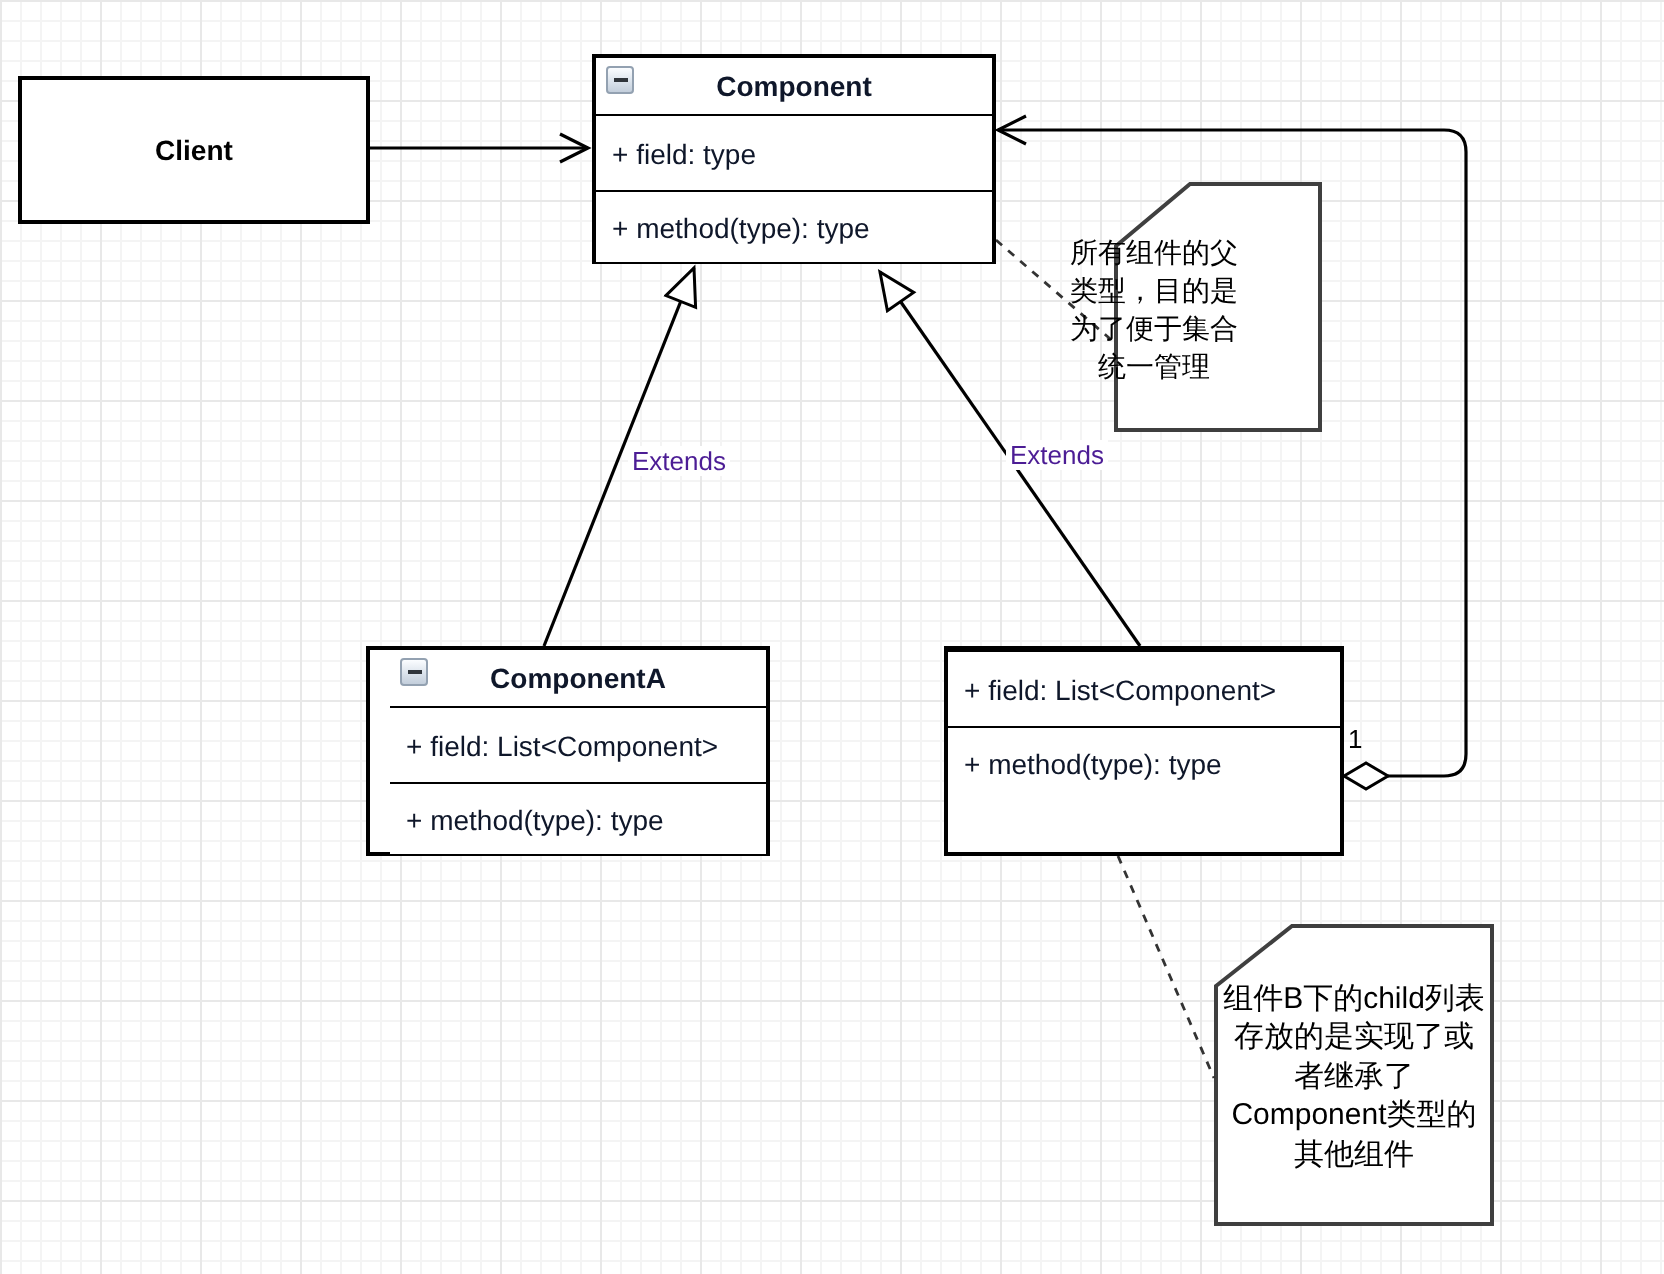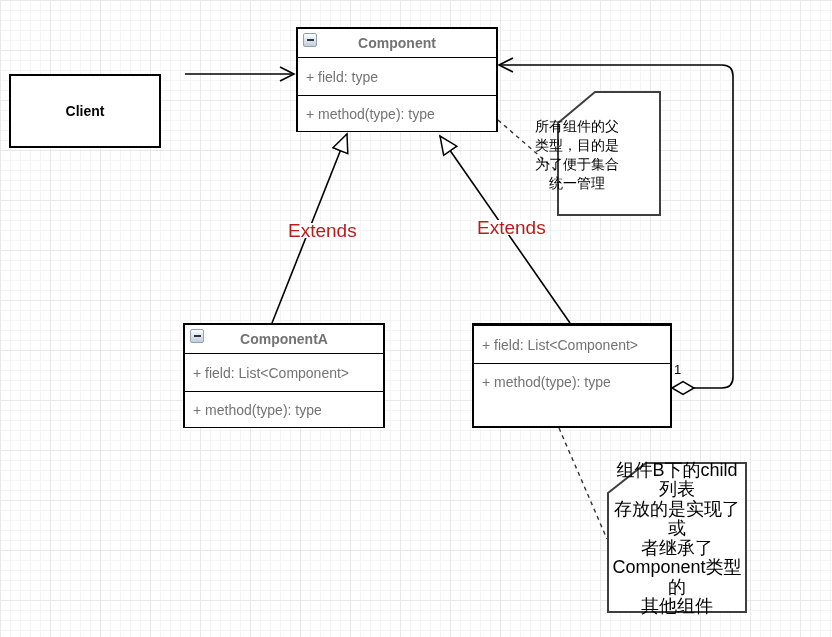--- a/index.html
+++ b/index.html
@@ -8,21 +8,21 @@
     background-image:
       linear-gradient(to right, #e8e8e8 1px, transparent 1px),
       linear-gradient(to bottom, #e8e8e8 1px, transparent 1px),
       linear-gradient(to right, #f4f4f4 1px, transparent 1px),
       linear-gradient(to bottom, #f4f4f4 1px, transparent 1px);
     background-size:50px 50px,50px 50px,10px 10px,10px 10px;
   }
   #edges{position:absolute;left:0;top:0;z-index:1;}
   .uml-class{
     position:absolute;background:#fff;border:2px solid #000;box-sizing:border-box;
-    z-index:2;font-size:14px;color:#737373;
+    z-index:2;font-size:14px;color:#0f172a;
   }
   .uml-title{
     position:relative;height:28px;display:flex;align-items:center;justify-content:center;
     font-weight:bold;font-size:14px;
   }
   .collapse-btn{
     position:absolute;left:5px;top:4px;width:14px;height:14px;border:1px solid #93a1b1;
     border-radius:2px;background:linear-gradient(180deg,#fbfdff 0%,#dbe3ec 55%,#c3cedb 100%);
     box-sizing:border-box;display:flex;align-items:center;justify-content:center;cursor:pointer;
   }
@@ -34,23 +34,23 @@
   .uml-row.method-row{height:36px;align-items:center;}
   .plain-box{
     position:absolute;background:#fff;border:2px solid #000;box-sizing:border-box;z-index:2;
     display:flex;align-items:center;justify-content:center;font-weight:bold;font-size:14px;color:#000;
   }
   .note-text{
     position:absolute;z-index:3;display:flex;align-items:center;justify-content:center;
     text-align:center;white-space:pre-line;color:#000;
   }
   .note-text.top-note{left:526px;top:94px;width:102px;height:121px;font-size:14px;line-height:19px;}
-  .note-text.bottom-note{left:608px;top:465px;width:138px;height:147px;font-size:18px;line-height:19.5px;}
+  .note-text.bottom-note{left:608px;top:465px;width:138px;height:147px;font-size:15px;line-height:19.5px;}
   .edge-label{
-    position:absolute;z-index:3;font-size:19px;color:#b91c1c;background:#fff;padding:0 2px;line-height:15px;
+    position:absolute;z-index:3;font-size:13px;color:#4c1d95;background:#fff;padding:0 2px;line-height:15px;margin-left:28px;
   }
   .mult-label{position:absolute;z-index:3;font-size:13px;color:#000;line-height:14px;}
 </style>
 </head>
 <body>
 
 <div id="canvas">
 
   <svg id="edges" width="832" height="637" viewBox="0 0 832 637">
     <defs>
@@ -71,40 +71,40 @@
 
     <path d="M570,323 L440,136" fill="none" stroke="#000" stroke-width="1.6" marker-end="url(#arrow-tri)"></path>
 
     <path d="M694,388 L722,388 Q733,388 733,377 L733,76 Q733,65 722,65 L499,65" fill="none" stroke="#000" stroke-width="1.6" marker-end="url(#arrow-open)"></path>
     <polygon points="672,388 683,381.5 694,388 683,394.5" fill="#ffffff" stroke="#000" stroke-width="1.5"></polygon>
 
     <path d="M498,120 L558,172" fill="none" stroke="#333" stroke-width="1.4" stroke-dasharray="4 4"></path>
     <path d="M559,428 L607,539" fill="none" stroke="#333" stroke-width="1.4" stroke-dasharray="4 4"></path>
   </svg>
 
-  <div class="plain-box" style="left:9px;top:38px;width:152px;height:74px;margin-top:36px;">
+  <div class="plain-box" style="left:9px;top:38px;width:176px;height:74px;">
     <span>Client</span>
   </div>
 
   <div class="uml-class" style="left:296px;top:27px;width:202px;height:105px;">
     <div class="uml-title">
       <span class="collapse-btn">
           <span class="minus"></span>
         </span>
       <span>Component</span>
     </div>
     <div class="uml-row">
       <span>+ field: type</span>
     </div>
     <div class="uml-row method-row">
       <span>+ method(type): type</span>
     </div>
   </div>
 
-  <div class="uml-class" style="left:183px;top:323px;width:202px;height:105px;">
+  <div class="uml-class" style="left:183px;top:323px;width:202px;height:105px;padding-left:10px;">
     <div class="uml-title">
       <span class="collapse-btn">
           <span class="minus"></span>
         </span>
       <span>ComponentA</span>
     </div>
     <div class="uml-row">
       <span>+ field: List&lt;Component&gt;</span>
     </div>
     <div class="uml-row method-row">

